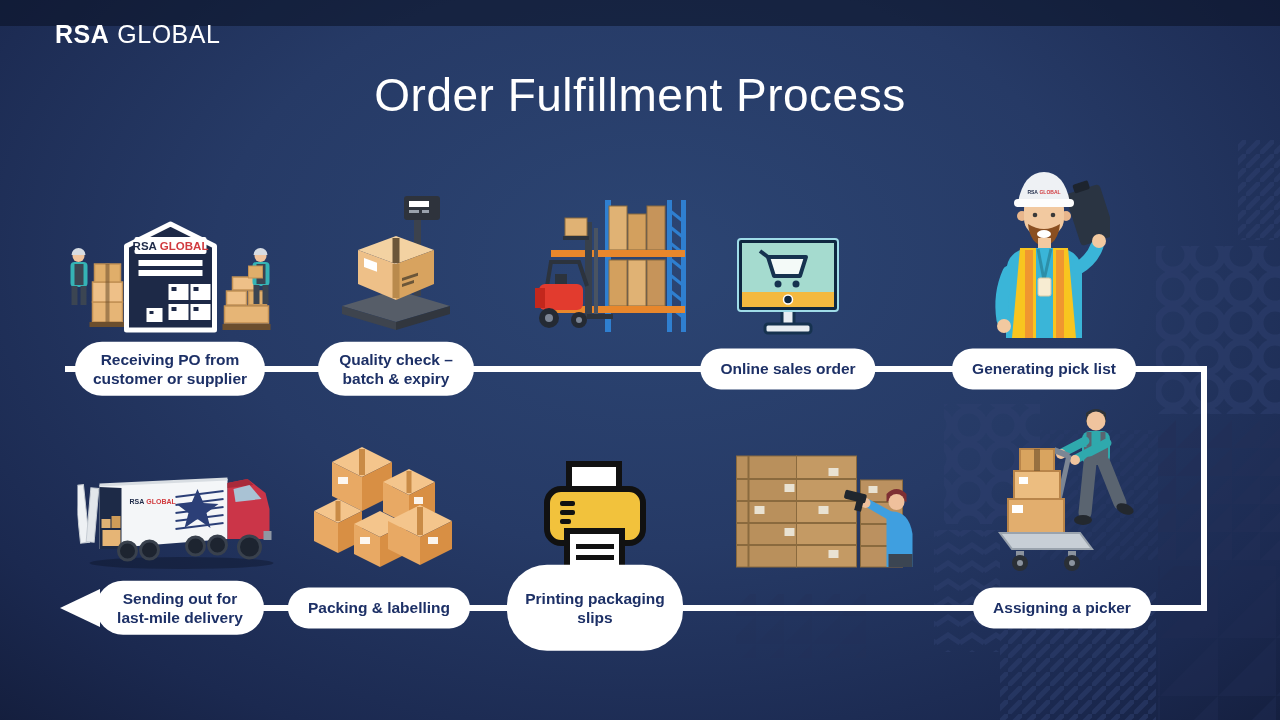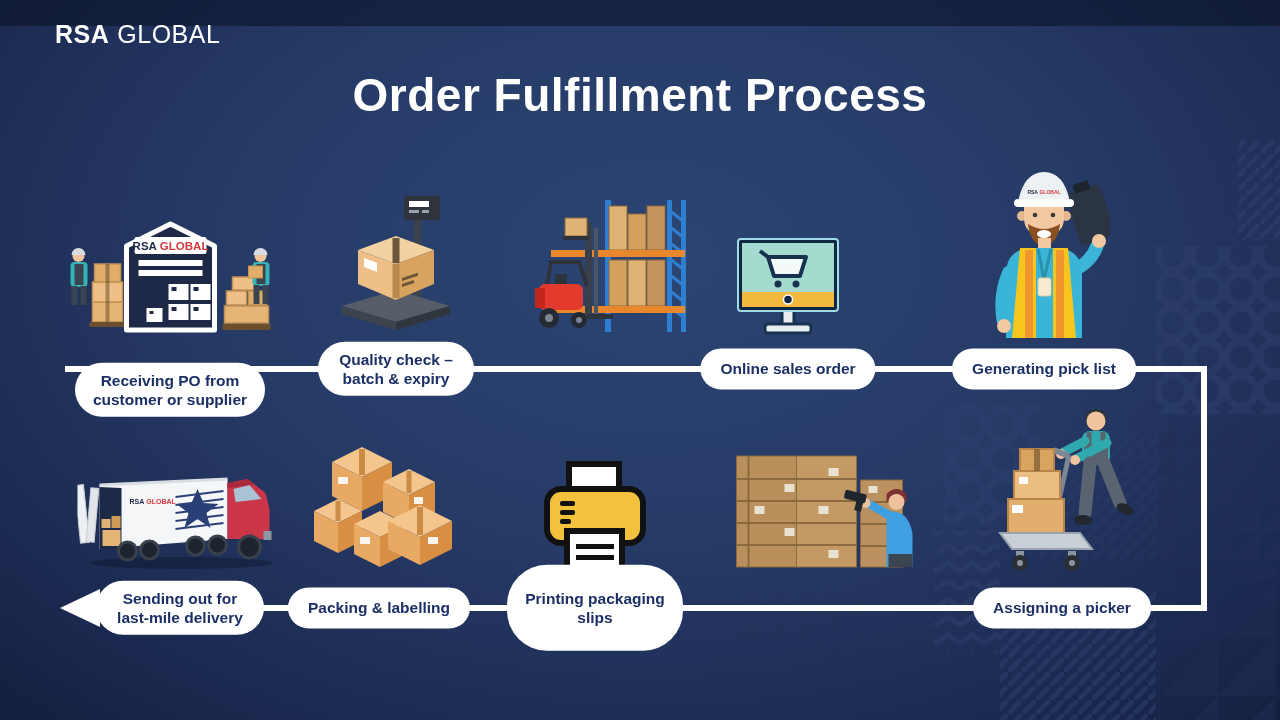--- a/index.html
+++ b/index.html
@@ -6,32 +6,32 @@
   body{
     width:1280px;height:720px;position:relative;overflow:hidden;
     font-family:"Liberation Sans", sans-serif;
     background:radial-gradient(1150px 760px at 51% 36%, #2c4573 0%, #263a66 38%, #1b2950 68%, #121b38 88%, #0e1530 100%);
   }
   .topband{position:absolute;top:0;left:0;width:100%;height:26px;background:#0a1122;opacity:.55;}
   .logo{position:absolute;left:55px;top:20px;font-size:25px;color:#ffffff;letter-spacing:.5px;z-index:5;}
   .logo .bold{font-weight:800;}
   .logo .light{font-weight:300;margin-left:8px;}
   .title{position:absolute;top:68px;left:0;width:100%;text-align:center;
-    font-size:46px;font-weight:700;color:#ffffff;letter-spacing:.5px;z-index:5;}
+    font-size:46px;font-weight:400;color:#ffffff;letter-spacing:.5px;z-index:5;}
   .patterns{position:absolute;top:0;left:0;z-index:0;opacity:.55;}
   .connector{position:absolute;top:0;left:0;z-index:1;}
   .step{position:absolute;width:230px;height:240px;z-index:2;}
   .step .art{position:absolute;left:50%;bottom:62px;transform:translateX(-50%);line-height:0;}
   .pill{
     position:absolute;left:50%;top:209px;transform:translate(-50%,-50%);
     background:#ffffff;border-radius:40px;color:#1d3066;
     font-weight:700;font-size:15.5px;line-height:1.24;text-align:center;
     padding:11px 20px;white-space:nowrap;
   }
-  .pill.w162{width:162px;white-space:normal;padding:8px 14px;margin-top:21px;}
+  .pill.w162{width:162px;white-space:normal;padding:8px 14px;}
   .pill.w128{width:128px;white-space:normal;padding:8px 14px;}
   .pill.w140{width:140px;white-space:normal;padding:8px 14px;}
   .pill.w148{width:148px;white-space:normal;padding:24px 14px;text-align:center;}
   .r1{top:160px;} .r2{top:399px;}
   svg text{font-family:"Liberation Sans", sans-serif;}
 </style>
 </head>
 <body>
 
 <div class="topband"></div>

